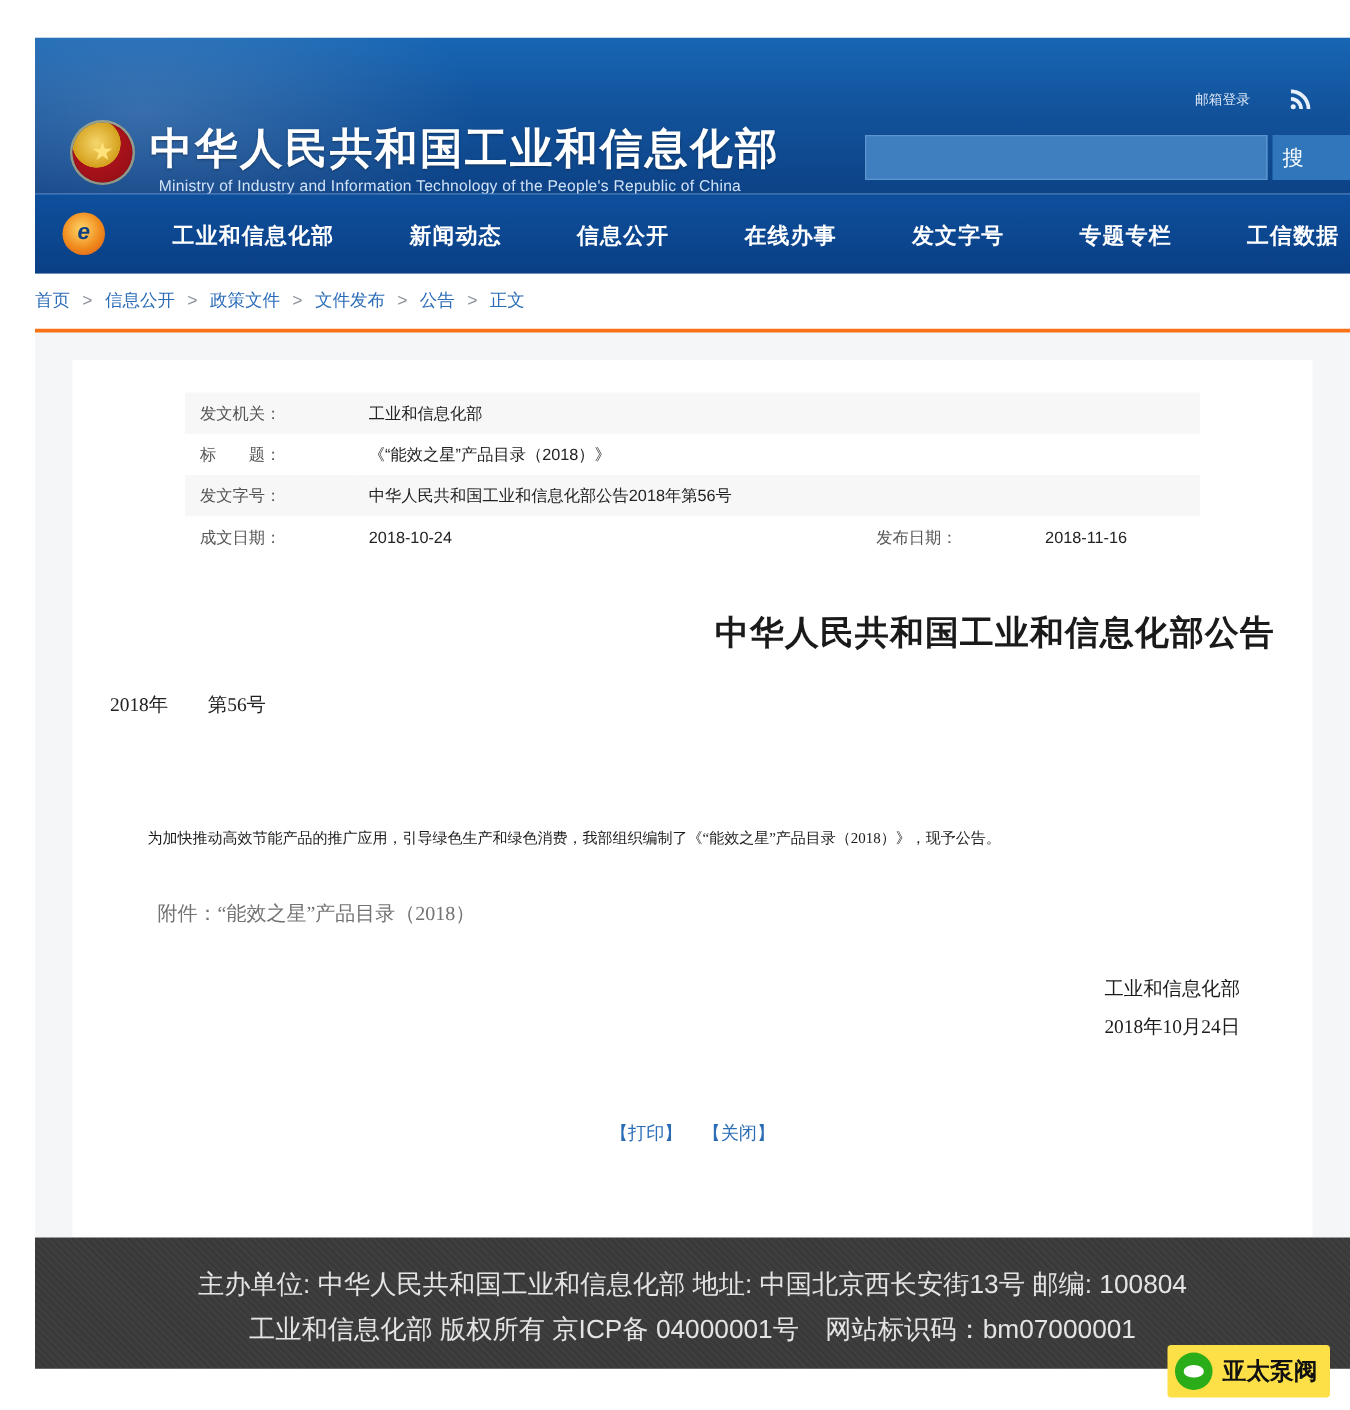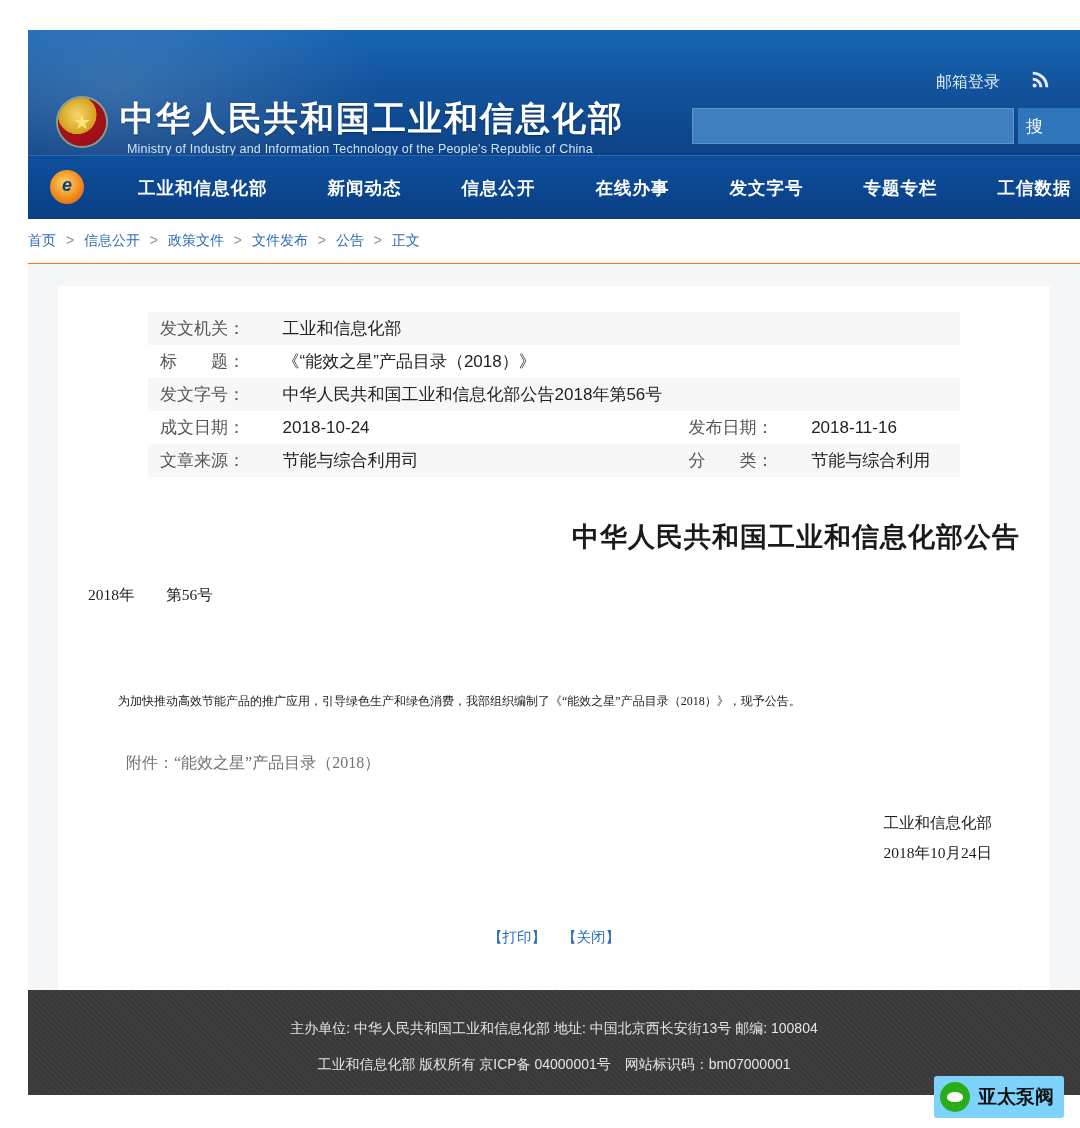--- a/index.html
+++ b/index.html
@@ -81,21 +81,21 @@
     color: #cfe2f6;
     font-size: 12.5px;
     letter-spacing: 0.2px;
     white-space: nowrap;
   }
   .mail-login {
     position: absolute;
     right: 80px;
     top: 42px;
     color: #dfeaf7;
-    font-size: 16px;
+    font-size: 11px;
     white-space: nowrap;
   }
   .rss-icon {
     position: absolute;
     right: 28px;
     top: 38px;
     width: 22px;
     height: 22px;
     color: #e7f0fa;
   }
@@ -180,21 +180,21 @@
     white-space: nowrap;
     cursor: pointer;
     letter-spacing: 1px;
   }
 
   
   .crumb-bar {
     position: relative;
     height: 44px;
     background: #ffffff;
-    border-bottom: 1px solid #f97316;
+    border-bottom: 3px solid #f97316;
   }
   .crumb {
     position: absolute;
     left: 0px;
     top: 13px;
     font-size: 14px;
     color: #2b6cb7;
     white-space: nowrap;
   }
   .crumb .sep { color: #8a9097; margin: 0 6px; }
@@ -206,21 +206,21 @@
     position: relative;
     background: #ffffff;
     margin: 22px 30px 0 30px;
     padding: 26px 30px 20px 30px;
     min-height: 660px;
   }
   .meta {
     width: 812px;
     margin: 0 auto;
     border-collapse: collapse;
-    font-size: 17px;
+    font-size: 13px;
     color: #333333;
   }
   .meta tr { height: 33px; }
   .meta tr.alt td { background: #f7f7f7; }
   .meta td { padding: 0 12px; vertical-align: middle; }
   .meta .lbl { color: #555555; white-space: nowrap; }
   .meta .val { color: #222222; }
   .meta td.half { width: 50%; }
 
   .doc-title {
@@ -284,33 +284,33 @@
     width: 1052px;
     height: 105px;
     background: #3a3a3a;
     background-image: repeating-linear-gradient(45deg, rgba(255,255,255,0.022) 0 2px, rgba(0,0,0,0.02) 2px 4px);
     color: #e4e4e4;
     text-align: center;
     box-sizing: border-box;
     padding-top: 20px;
   }
   .footer .line {
-    font-size: 14px;
+    font-size: 21px;
     line-height: 36px;
     white-space: nowrap;
   }
 
   
   .wechat {
     position: absolute;
     right: 16px;
     bottom: 10px;
     display: flex;
     align-items: center;
-    background: #7dd3fc;
+    background: #fde047;
     padding: 6px 10px 6px 6px;
     border-radius: 3px;
   }
   .wechat-badge {
     width: 30px;
     height: 30px;
     border-radius: 50%;
     background: #2aad19;
     position: relative;
     margin-right: 8px;
@@ -399,26 +399,20 @@
         <tr class="alt">
           <td class="lbl">发文字号：</td>
           <td class="val" colspan="3">中华人民共和国工业和信息化部公告2018年第56号</td>
         </tr>
         <tr>
           <td class="lbl">成文日期：</td>
           <td class="val half">2018-10-24</td>
           <td class="lbl">发布日期：</td>
           <td class="val">2018-11-16</td>
         </tr>
-        <tr class="alt">
-          <td class="lbl">文章来源：</td>
-          <td class="val half">节能与综合利用司</td>
-          <td class="lbl">分　　类：</td>
-          <td class="val">节能与综合利用</td>
-        </tr>
       </tbody>
         </table>
 
       <div class="doc-title">中华人民共和国工业和信息化部公告</div>
 
       <div class="doc-number">
         <span>2018年</span>
         <span class="gap"></span>
         <span>第56号</span>
       </div>

